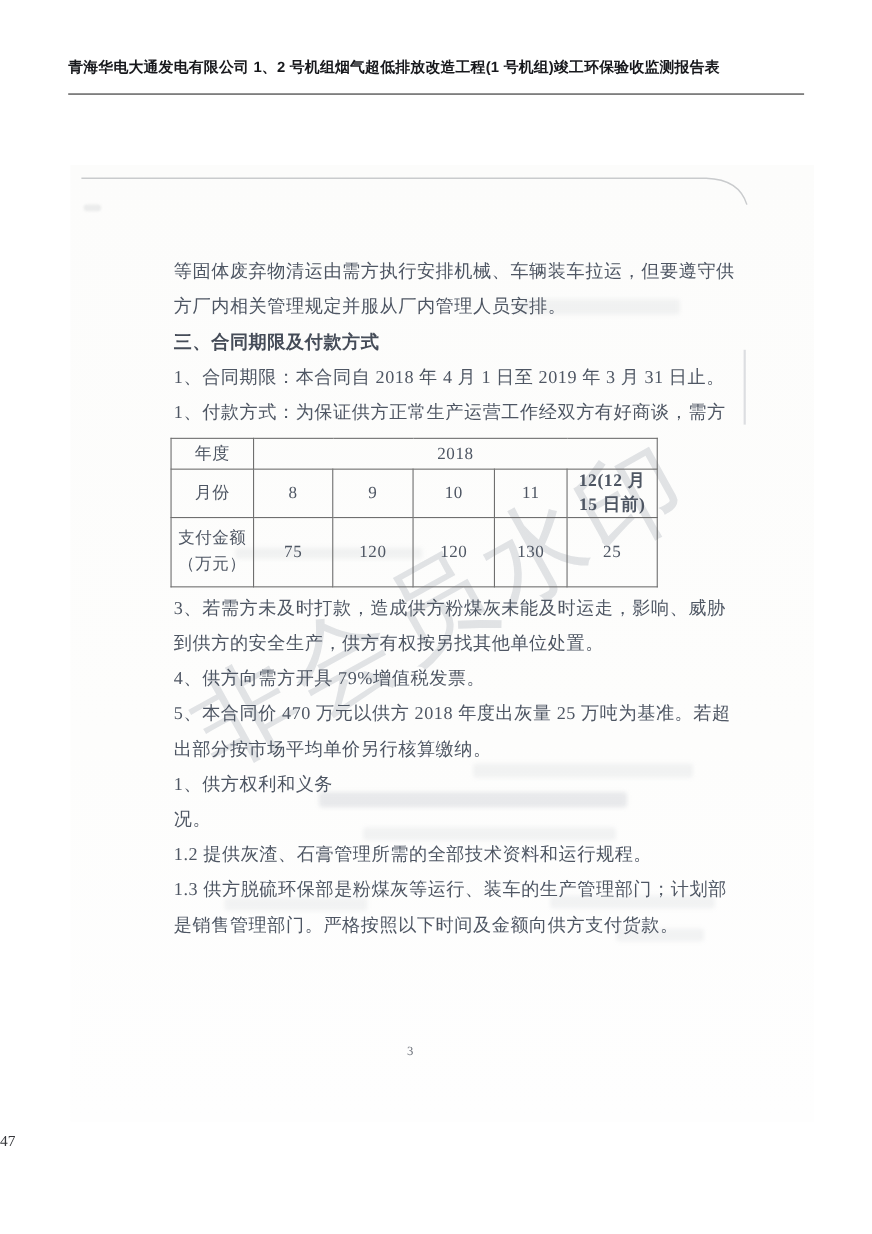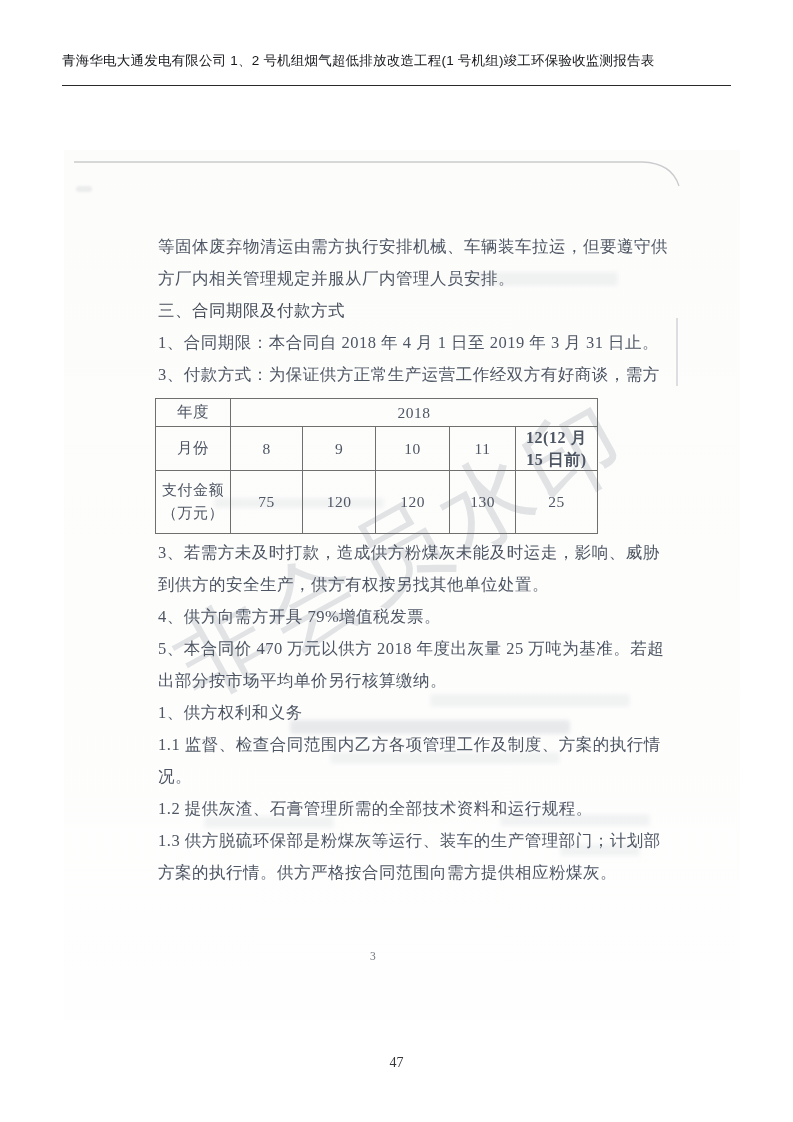--- a/index.html
+++ b/index.html
@@ -5,21 +5,21 @@
   html,body{margin:0;padding:0;}
   body{
     width:793px;height:1122px;position:relative;background:#ffffff;
     font-family:"Liberation Serif","DejaVu Serif",serif;
     overflow:hidden;
   }
   
   .report-header{
     position:absolute;left:62px;top:52px;width:670px;
     font-family:"Liberation Sans","DejaVu Sans",sans-serif;
-    font-size:13.5px;font-weight:400;color:#17181c;letter-spacing:0.2px;
+    font-size:13.5px;font-weight:700;color:#17181c;letter-spacing:0.2px;
     white-space:nowrap;
   }
   .header-rule{
     position:absolute;left:62px;top:85px;width:669px;height:0;
     border-top:1.6px solid #2a2a2a;
   }
   
   .scan-region{
     position:absolute;left:64px;top:150px;width:676px;height:870px;
     background:linear-gradient(180deg,#fcfcfb 0%,#fdfdfc 60%,#fefefe 100%);
@@ -40,43 +40,43 @@
     font-size:94px;font-weight:400;letter-spacing:6px;
     color:rgba(170,176,185,0.34);white-space:nowrap;text-align:center;
     pointer-events:none;user-select:none;line-height:130px;
   }
   
   .contract-body{
     position:absolute;left:94px;top:84px;width:500px;
     font-size:16.5px;color:#4e5663;letter-spacing:0.5px;
   }
   .contract-line{height:32px;line-height:26px;white-space:nowrap;}
-  .contract-line.bold{font-weight:400;color:#454c58;}
+  .contract-line.bold{font-weight:700;color:#454c58;}
   
   .payment-table{
     border-collapse:collapse;table-layout:fixed;
     width:442px;margin:4px 0 6px -3px;
     color:#4e5663;
   }
   .payment-table td{
     border:1px solid #6f6f6f;text-align:center;vertical-align:middle;
     font-size:15.5px;padding:0;overflow:hidden;
   }
   .payment-table tr.row-year td{height:27px;}
   .payment-table tr.row-month td{height:31px;margin-top:28px;}
   .payment-table tr.row-amount td{height:62px;}
   .payment-table td.small-month{font-size:16px;line-height:1.35;padding:0 3px;font-weight:bold;}
   .payment-table td.amount-label div{line-height:1.55;font-size:15px;font-family:Liberation Serif, serif;}
   
   .scan-page-number{
     position:absolute;left:306px;top:800px;font-size:11.5px;color:#6a6f78;
   }
   .report-page-number{
-    position:absolute;left:0;top:1031px;width:793px;text-align:center;
-    font-size:14px;color:#35363a;margin-top:24px;
+    position:absolute;left:0;top:1031px;width:793px;text-align:left;
+    font-size:14px;color:#35363a;
   }
   
   .bleed{
     position:absolute;border-radius:3px;filter:blur(2px);
     background:rgba(140,148,160,0.10);
   }
   .bleed.darker{background:rgba(130,138,152,0.17);}
 </style>
 </head>
 <body>
@@ -102,21 +102,21 @@
   <div class="bleed" style="left:140px;top:666px;width:130px;height:12px;"></div>
   <div class="bleed" style="left:436px;top:664px;width:150px;height:12px;"></div>
   <div class="bleed" style="left:496px;top:694px;width:80px;height:12px;"></div>
 
   <div class="contract-body">
     <div id="lines-before">
         <div class="contract-line">等固体废弃物清运由需方执行安排机械、车辆装车拉运，但要遵守供</div>
         <div class="contract-line">方厂内相关管理规定并服从厂内管理人员安排。</div>
         <div class="contract-line bold">三、合同期限及付款方式</div>
         <div class="contract-line">1、合同期限：本合同自 2018 年 4 月 1 日至 2019 年 3 月 31 日止。</div>
-        <div class="contract-line">3、付款方式：为保证供方正常生产运营工作经双方有好商谈，需方</div>
+        <div class="contract-line">1、付款方式：为保证供方正常生产运营工作经双方有好商谈，需方</div>
       </div>
 
     <table class="payment-table">
       <colgroup>
         <col style="width:75px">
           <col style="width:72px">
           <col style="width:73px">
         <col style="width:74px">
           <col style="width:66px">
           <col style="width:82px">
@@ -148,24 +148,23 @@
       </tbody>
     </table>
 
     <div id="lines-after">
         <div class="contract-line">3、若需方未及时打款，造成供方粉煤灰未能及时运走，影响、威胁</div>
         <div class="contract-line">到供方的安全生产，供方有权按另找其他单位处置。</div>
         <div class="contract-line">4、供方向需方开具 79%增值税发票。</div>
         <div class="contract-line">5、本合同价 470 万元以供方 2018 年度出灰量 25 万吨为基准。若超</div>
         <div class="contract-line">出部分按市场平均单价另行核算缴纳。</div>
         <div class="contract-line">1、供方权利和义务</div>
-        <div class="contract-line">1.1 监督、检查合同范围内乙方各项管理工作及制度、方案的执行情</div>
         <div class="contract-line">况。</div>
         <div class="contract-line">1.2 提供灰渣、石膏管理所需的全部技术资料和运行规程。</div>
         <div class="contract-line">1.3 供方脱硫环保部是粉煤灰等运行、装车的生产管理部门；计划部</div>
-        <div class="contract-line">方案的执行情。供方严格按合同范围向需方提供相应粉煤灰。</div>
+        <div class="contract-line">是销售管理部门。严格按照以下时间及金额向供方支付货款。</div>
       </div>
   </div>
 
   <div class="scan-page-number">3</div>
 </div>
 
 <div class="report-page-number">47</div>
 
 </body></html>

